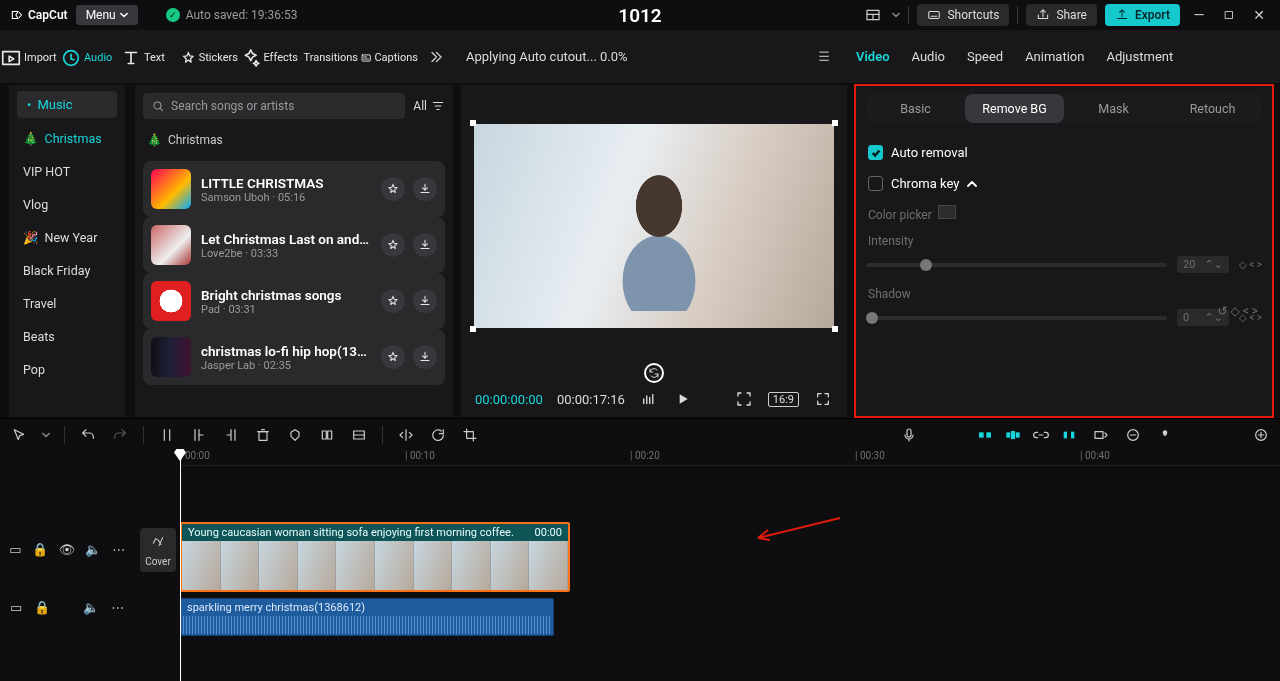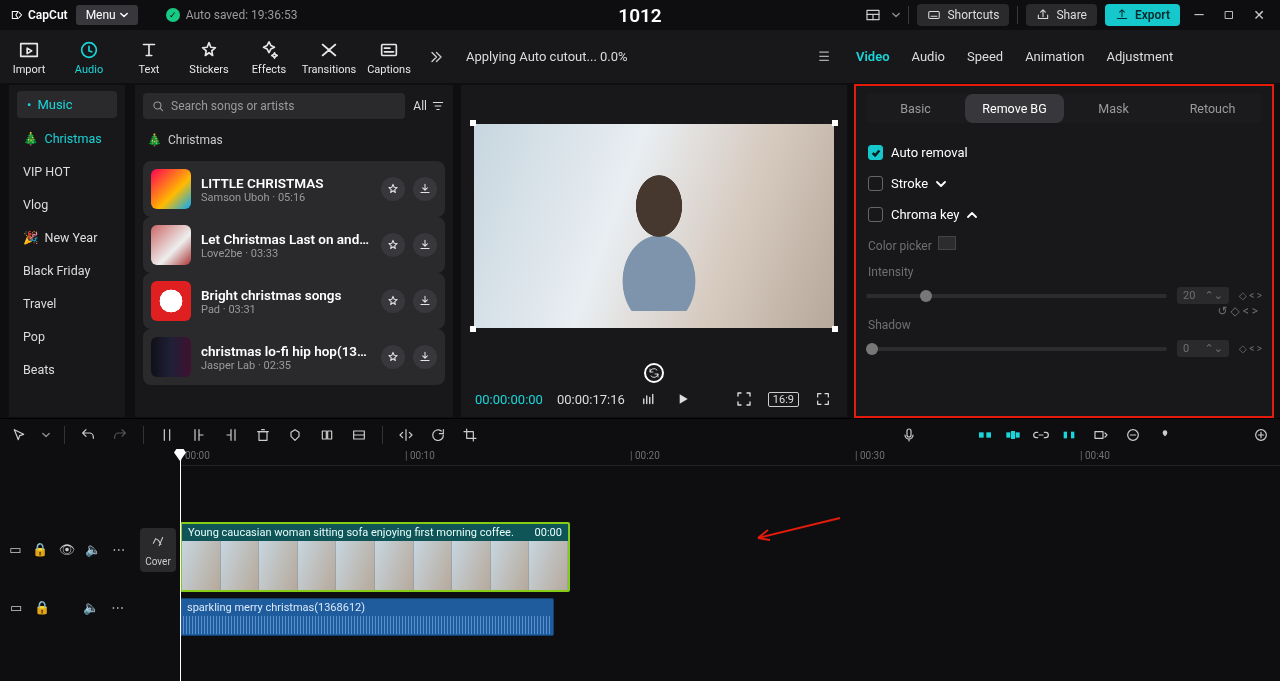--- a/index.html
+++ b/index.html
@@ -18,21 +18,21 @@
   .autosave { margin-left:20px; color:var(--muted); display:flex; align-items:center; gap:6px; }
   .autosave .dot { width:14px; height:14px; border-radius:50%; background:#18c984; display:inline-flex; align-items:center; justify-content:center; color:#0a0a0a; font-size:9px; }
   .proj-name { position:absolute; left:50%; transform:translateX(-50%); color:#fff; font-size:19px; font-weight:600; }
   .titlebar .spacer { flex:1; }
   .tb-btn { background:var(--bg3); color:#ddd; padding:4px 10px; border-radius:4px; font-size:12px; display:flex; align-items:center; gap:6px; }
   .tb-btn.accent { background:var(--cyan); color:#062a2b; font-weight:600; }
   .sep { width:1px; height:18px; background:var(--border); }
   .win-btn { width:22px; height:22px; display:flex; align-items:center; justify-content:center; color:#ccc; font-size:14px; }
   
   .navrow { height:54px; background:var(--bg1); display:flex; align-items:center; padding:0 8px 0 0; gap:2px; border-bottom:1px solid var(--bg0); }
-  .navitem { width:58px; display:flex; flex-direction:column; align-items:center; gap:2px; color:var(--text); font-size:11px; padding:4px 0 2px; }
+  .navitem { width:58px; display:flex; flex-direction:row; align-items:center; gap:2px; color:var(--text); font-size:11px; padding:4px 0 2px; }
   .navitem.active { color:var(--cyan2); }
   .navitem svg { width:22px; height:22px; stroke:currentColor; fill:none; stroke-width:1.6; }
   .nav-more { width:30px; display:flex; align-items:center; justify-content:center; color:#ccc; }
   .navrow .rest { flex:1; display:flex; align-items:center; }
   .preview-header { flex:1; display:flex; align-items:center; padding:0 14px; font-size:13px; color:#dcdcdc; justify-content:space-between; }
   .inspector-tabs { width:428px; display:flex; gap:22px; padding-left:12px; font-size:13px; }
   .inspector-tabs .tab { color:#ddd; }
   .inspector-tabs .tab.active { color:var(--cyan2); font-weight:600; }
   
   .main { height:334px; display:flex; gap:6px; padding:0 6px 0 8px; background:var(--bg0); }
@@ -104,21 +104,21 @@
   .ruler { height:16px; margin-left:180px; position:relative; color:var(--faint); font-size:10px; border-bottom:1px solid #222;}
   .ruler .tick { position:absolute; top:0; }
   .playhead { position:absolute; top:0; bottom:0; width:1px; background:#fff; z-index:5; }
   .playhead .head { position:absolute; top:-1px; left:-6px; width:12px; height:12px; background:#fff; clip-path:polygon(20% 0,80% 0,100% 30%,50% 100%,0 30%); }
   .tracks { flex:1; display:flex; }
   .gutter { width:134px; display:flex; flex-direction:column; gap:10px; padding:56px 8px 0; }
   .grow { display:flex; gap:10px; color:#aaa; font-size:13px; }
   .coverbtn { width:36px; height:44px; background:var(--bg3); border-radius:4px; display:flex; flex-direction:column; align-items:center; justify-content:center; font-size:10px; color:#ccc; gap:8px; position:absolute; left:140px; top:78px;}
   .lane-area { flex:1; position:relative; margin-left:46px; }
   .clip { position:absolute; border-radius:2px; overflow:hidden; font-size:11px; }
-  .clip.video { top:56px; height:70px; background:var(--tealclip); border:2px solid #84cc16; }
+  .clip.video { top:56px; height:70px; background:var(--tealclip); border:2px solid #f97316; }
   .clip.video .label { background:#0f5558; color:#e7fdfd; padding:2px 6px; display:flex; justify-content:space-between; font-size:11px;}
   .clip.video .thumbs { height:52px; display:flex; }
   .clip.video .thumbs div { flex:1; background:linear-gradient(110deg,#c7d6df,#b6a89a); border-right:1px solid rgba(0,0,0,.2);}
   .clip.audio { top:132px; height:38px; background:var(--audioclip); border:1px solid #13406f; }
   .clip.audio .label { padding:2px 6px; color:#dbe9fb; }
   .clip.audio .wave { height:18px; background:repeating-linear-gradient(90deg,#7fb2ec 0 1px,transparent 1px 3px); opacity:.6; margin:0 2px;}
   .arrow { position:absolute; top:50px; left:572px; z-index:6; }
   .arrow svg { width:90px; height:30px; }
   
   svg .s { stroke:currentColor; fill:none; stroke-width:1.8; stroke-linecap:round; stroke-linejoin:round; }
@@ -261,22 +261,22 @@
             <span>Christmas</span>
           </div>
         <div class="side-item">VIP HOT</div>
         <div class="side-item">Vlog</div>
         <div class="side-item">
             <span>🎉</span>
             <span>New Year</span>
           </div>
         <div class="side-item">Black Friday</div>
         <div class="side-item">Travel</div>
+        <div class="side-item">Beats</div>
         <div class="side-item">Pop</div>
-        <div class="side-item">Beats</div>
       </div>
       <div class="midlist">
         <div class="searchrow">
           <div class="search">
             <svg viewBox="0 0 24 24">
                 <circle class="s" cx="11" cy="11" r="6"></circle>
                 <path class="s" d="M20 20l-4-4"></path>
               </svg>
             <span>Search songs or artists</span>
           </div>
@@ -423,27 +423,20 @@
       <div class="checkrow">
         <span class="checkbox on">
             <svg viewBox="0 0 12 12">
               <path d="M2 6l3 3 5-6"></path>
             </svg>
           </span>
         <span>Auto removal</span>
       </div>
       <div class="checkrow">
         <span class="checkbox"></span>
-        <span>Stroke</span>
-        <svg width="10" height="10" viewBox="0 0 10 10">
-            <path class="s" d="M1 3l4 4 4-4"></path>
-          </svg>
-      </div>
-      <div class="checkrow">
-        <span class="checkbox"></span>
         <span>Chroma key</span>
         <svg width="10" height="10" viewBox="0 0 10 10">
             <path class="s" d="M1 7l4-4 4 4"></path>
           </svg>
       </div>
       <div class="insp-reset">↺ ◇ &lt; &gt;</div>
       <div class="field dim"><span>Color picker</span><span class="swatch"></span></div>
       <div class="field dim">Intensity</div>
       <div class="sliderrow">
         <div class="slider">

